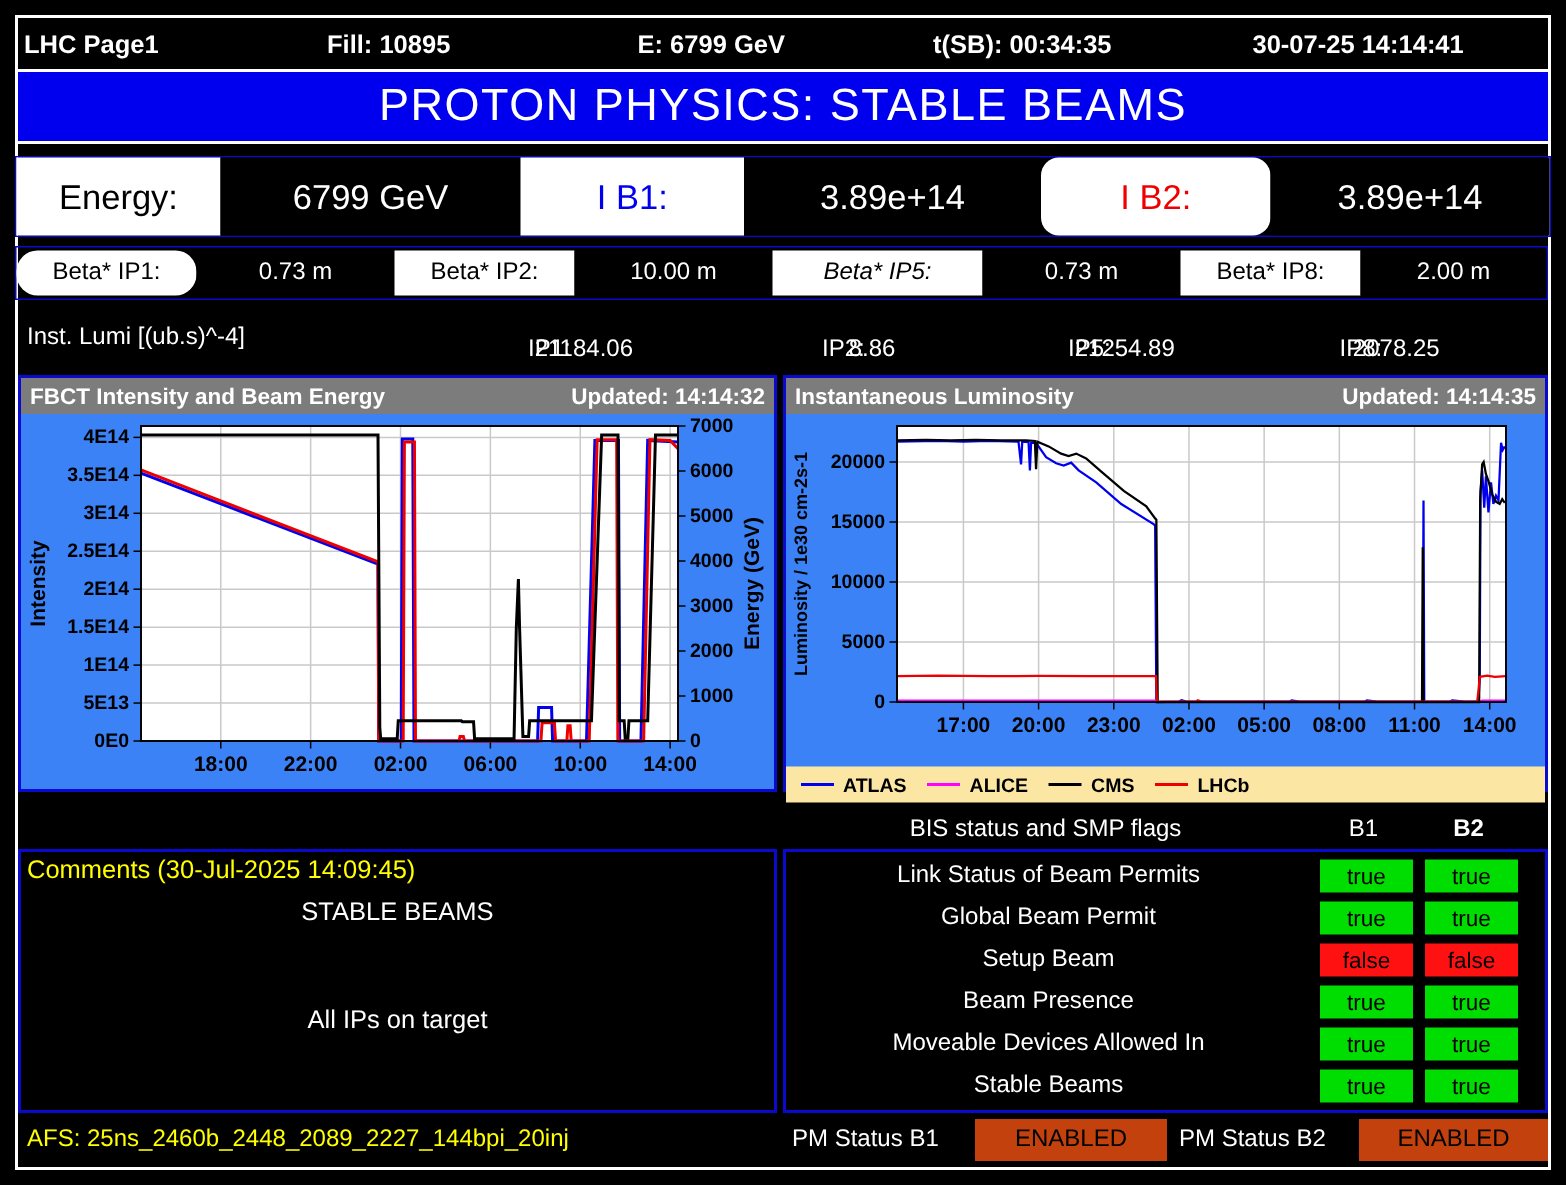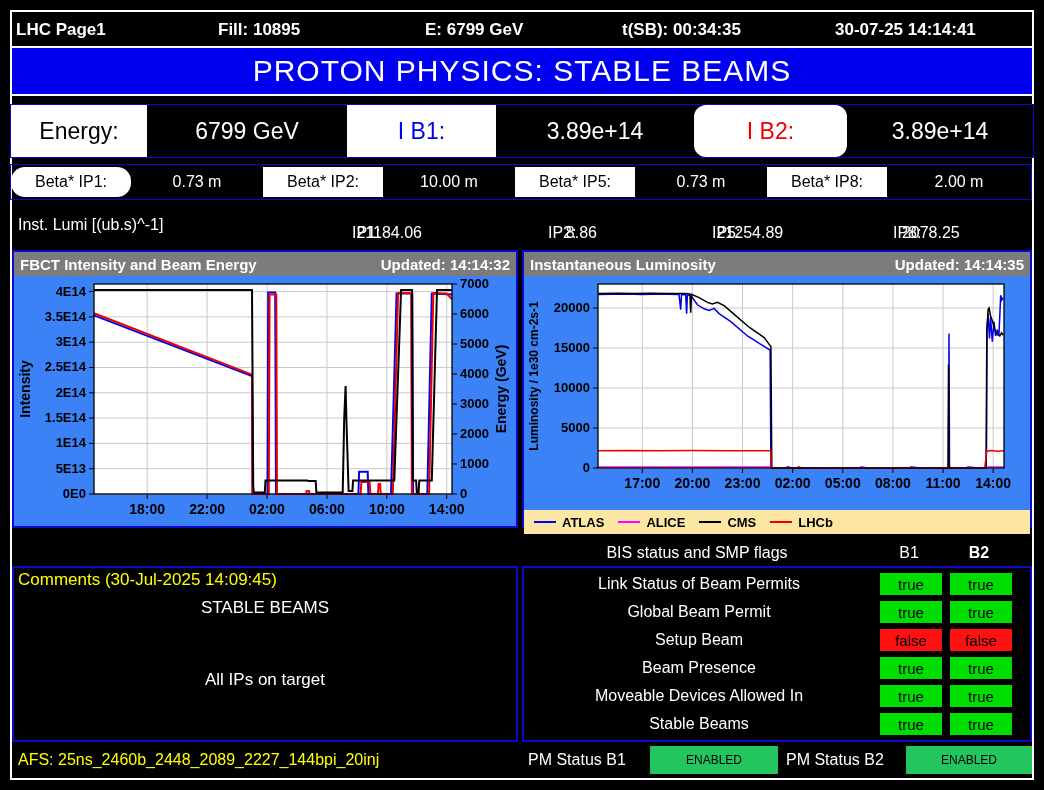--- a/index.html
+++ b/index.html
@@ -52,22 +52,22 @@
   
   .comments-box{left:12px;top:566px;width:506px;height:176px;border:2px solid #0a0ace;box-sizing:border-box;}
   .comments-title{position:absolute;left:4px;top:2px;color:#ffff00;font-size:17px;}
   .comments-line1{position:absolute;left:0;top:30px;width:100%;text-align:center;font-size:17px;}
   .comments-line2{position:absolute;left:0;top:102px;width:100%;text-align:center;font-size:17px;}
   
   .footer{top:744px;height:34px;font-size:16px;}
   .footer .afs{position:absolute;left:18px;top:7px;color:#ffff00;}
   .footer .pm1l{position:absolute;left:528px;top:7px;}
   .footer .pm2l{position:absolute;left:786px;top:7px;}
-  .pm-box{position:absolute;top:2px;height:28px;background:#22c55e;color:#000;
-          display:flex;align-items:center;justify-content:center;font-size:12px;}
+  .pm-box{position:absolute;top:2px;height:28px;background:#c2410c;color:#000;
+          display:flex;align-items:center;justify-content:center;font-size:16px;}
   .pm-box.b1{left:650px;width:128px;}
   .pm-box.b2{left:906px;width:126px;}
   .blue-txt{color:#0000ee;}
   .red-txt{color:#ee0000;border-radius:12px;}
 </style>
 </head>
 <body>
 
 <div class="abs page-frame"></div>
 
@@ -88,28 +88,28 @@
   <div class="cell-black" style="width:198px;">3.89e+14</div>
   <div class="cell-white red-txt" style="width:153px;">I B2:</div>
   <div class="cell-black" style="flex:1;">3.89e+14</div>
 </div>
 
 <div class="abs beta-row">
   <div class="cell-white" style="width:120px;border-radius:14px;">Beta* IP1:</div>
   <div class="cell-black" style="width:132px;">0.73 m</div>
   <div class="cell-white" style="width:120px;">Beta* IP2:</div>
   <div class="cell-black" style="width:132px;">10.00 m</div>
-  <div class="cell-white" style="width:120px;">Beta* IP5:</div>
+  <div class="cell-white" style="width:140px;font-style:italic;">Beta* IP5:</div>
   <div class="cell-black" style="width:132px;">0.73 m</div>
   <div class="cell-white" style="width:120px;">Beta* IP8:</div>
   <div class="cell-black" style="flex:1;">2.00 m</div>
 </div>
 
 <div class="abs lumi-row" style="left:0;width:1044px;">
-  <span style="left:18px;">Inst. Lumi [(ub.s)^-1]</span>
+  <span style="left:18px;">Inst. Lumi [(ub.s)^-4]</span>
   <span style="left:352px;"><span>IP1:</span> <span>21184.06</span></span>
   <span style="left:548px;"><span>IP2:</span>    <span>8.86</span></span>
   <span style="left:712px;"><span>IP5:</span> <span>21254.89</span></span>
   <span style="left:893px;"><span>IP8:</span>  <span>2078.25</span></span>
 </div>
 
 <div class="abs chart-box left">
   <div class="chart-titlebar">
     <span>FBCT Intensity and Beam Energy</span>
     <span>Updated: 14:14:32</span>

